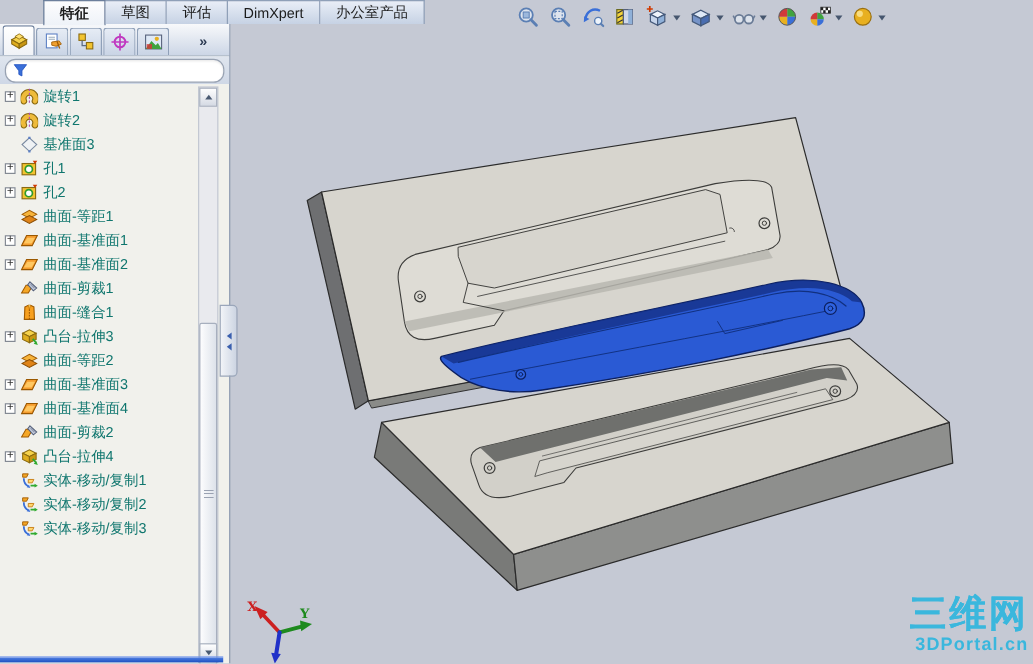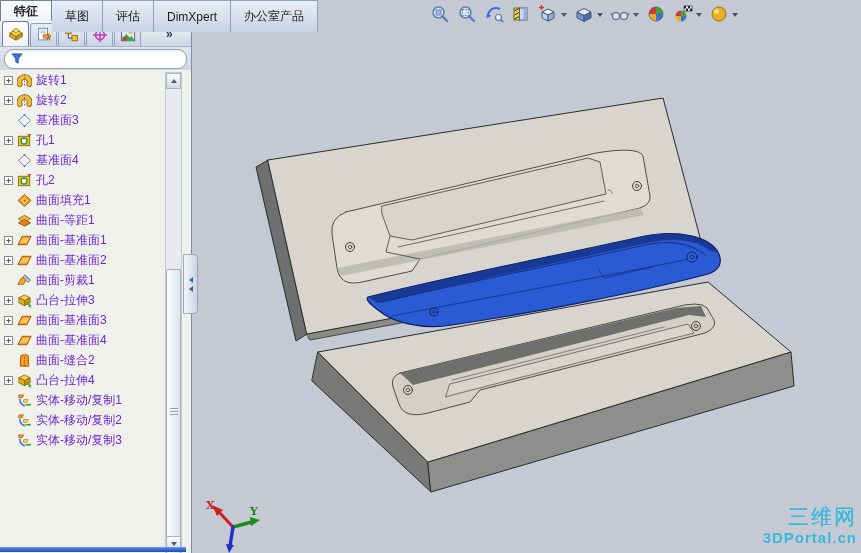--- a/index.html
+++ b/index.html
@@ -8,27 +8,27 @@
     background:#c5c9d4;
     font-family:"Liberation Sans","DejaVu Sans",sans-serif;
     -webkit-font-smoothing:antialiased;
   }
   
   #viewport-svg{position:absolute;left:0;top:0;width:861px;height:553px;}
   #watermark{
     position:absolute;right:4px;bottom:8px;text-align:right;color:#2fb6de;
     opacity:.92;line-height:1;user-select:none;
   }
-  #watermark .wm-title{font-size:21px;font-weight:normal;letter-spacing:2px;
+  #watermark .wm-title{font-size:31px;font-weight:bold;letter-spacing:2px;
     text-shadow:0 0 0 #2fb6de;}
   #watermark .wm-sub{font-size:15px;font-weight:bold;margin-top:3px;letter-spacing:1px;margin-left:36px;}
   
-  #tab-strip{position:absolute;left:0;top:0;height:21px;display:flex;z-index:30;}
+  #tab-strip{position:absolute;left:0;top:0;height:21px;display:flex;z-index:30;padding-left:36px;}
   .tab{
-    height:32px;padding:0 13px;display:flex;align-items:center;justify-content:center;
+    height:20px;padding:0 13px;display:flex;align-items:center;justify-content:center;
     font-size:12px;color:#1c1c1c;white-space:nowrap;
     background:linear-gradient(#e9eef7,#c6d2e4);
     border:1px solid #8fa0b8;border-bottom:none;box-sizing:border-box;
   }
   .tab + .tab{border-left:none;}
   .tab.active{
     background:linear-gradient(#fdfdfe,#eef2f8);
     border:1px solid #6c7f9c;border-bottom:none;height:21px;font-weight:bold;
   }
   
@@ -65,21 +65,21 @@
   
   #tree{position:absolute;left:0;top:50px;width:165px;bottom:5px;overflow:hidden;}
   .tree-row{height:20px;display:flex;align-items:center;position:relative;padding-left:4px;}
   .expand{
     width:9px;height:9px;border:1px solid #848a93;background:#fff;box-sizing:border-box;
     font-size:9px;line-height:7px;text-align:center;color:#333;flex:0 0 9px;margin-right:4px;
     font-family:"DejaVu Sans Mono",monospace;
   }
   .expand.hidden{visibility:hidden;}
   .ticon{width:15px;height:15px;flex:0 0 15px;margin-right:4px;}
-  .tlabel{font-size:12px;color:#6d28d9;white-space:nowrap;}
+  .tlabel{font-size:12px;color:#0f766e;white-space:nowrap;}
   
   #v-scroll{position:absolute;right:9px;top:52px;width:17px;bottom:0;
     background:#e9eaee;border:1px solid #c3c8d2;box-sizing:border-box;}
   .sb-btn{position:absolute;left:0;width:15px;height:16px;
     background:linear-gradient(#fefefe,#d5dae4);border:1px solid #aab2c0;box-sizing:border-box;
     display:flex;align-items:center;justify-content:center;}
   .sb-btn.up{top:0;}
   .sb-btn.down{bottom:0;}
   .sb-arrow-up{width:0;height:0;border-left:3.5px solid transparent;border-right:3.5px solid transparent;border-bottom:4px solid #4a5a72;}
   .sb-arrow-down{width:0;height:0;border-left:3.5px solid transparent;border-right:3.5px solid transparent;border-top:4px solid #4a5a72;}
@@ -476,43 +476,29 @@
   </div>
 
   <div class="tree-row">
     <span class="expand">+</span>
     <svg class="ticon">
           <use href="#tico-hole"></use>
         </svg>
     <span class="tlabel">孔1</span>
   </div>
 
-  <div class="tree-row">
-    <span class="expand hidden">+</span>
-    <svg class="ticon">
-          <use href="#tico-plane"></use>
-        </svg>
-    <span class="tlabel">基准面4</span>
-  </div>
 
   <div class="tree-row">
     <span class="expand">+</span>
     <svg class="ticon">
           <use href="#tico-hole"></use>
         </svg>
     <span class="tlabel">孔2</span>
   </div>
 
-  <div class="tree-row">
-    <span class="expand hidden">+</span>
-    <svg class="ticon">
-          <use href="#tico-surface-fill"></use>
-        </svg>
-    <span class="tlabel">曲面填充1</span>
-  </div>
 
 
   <div class="tree-row">
     <span class="expand hidden">+</span>
     <svg class="ticon">
           <use href="#tico-surface-offset"></use>
         </svg>
     <span class="tlabel">曲面-等距1</span>
   </div>
 
@@ -533,54 +519,68 @@
   </div>
 
   <div class="tree-row">
     <span class="expand hidden">+</span>
     <svg class="ticon">
           <use href="#tico-surface-trim"></use>
         </svg>
     <span class="tlabel">曲面-剪裁1</span>
   </div>
 
+  <div class="tree-row">
+    <span class="expand hidden">+</span>
+    <svg class="ticon">
+          <use href="#tico-surface-knit"></use>
+        </svg>
+    <span class="tlabel">曲面-缝合1</span>
+  </div>
 
   <div class="tree-row">
     <span class="expand">+</span>
     <svg class="ticon">
           <use href="#tico-boss-extrude"></use>
         </svg>
     <span class="tlabel">凸台-拉伸3</span>
   </div>
 
+  <div class="tree-row">
+    <span class="expand hidden">+</span>
+    <svg class="ticon">
+          <use href="#tico-surface-offset"></use>
+        </svg>
+    <span class="tlabel">曲面-等距2</span>
+  </div>
 
   <div class="tree-row">
     <span class="expand">+</span>
     <svg class="ticon">
           <use href="#tico-surface-plane"></use>
         </svg>
     <span class="tlabel">曲面-基准面3</span>
   </div>
 
   <div class="tree-row">
     <span class="expand">+</span>
     <svg class="ticon">
           <use href="#tico-surface-plane"></use>
         </svg>
     <span class="tlabel">曲面-基准面4</span>
   </div>
 
-
-  <div class="tree-row">
-    <span class="expand hidden">+</span>
-    <svg class="ticon">
-          <use href="#tico-surface-knit"></use>
-        </svg>
-    <span class="tlabel">曲面-缝合2</span>
-  </div>
+  <div class="tree-row">
+    <span class="expand hidden">+</span>
+    <svg class="ticon">
+          <use href="#tico-surface-trim"></use>
+        </svg>
+    <span class="tlabel">曲面-剪裁2</span>
+  </div>
+
 
   <div class="tree-row">
     <span class="expand">+</span>
     <svg class="ticon">
           <use href="#tico-boss-extrude"></use>
         </svg>
     <span class="tlabel">凸台-拉伸4</span>
   </div>
 
   <div class="tree-row">

